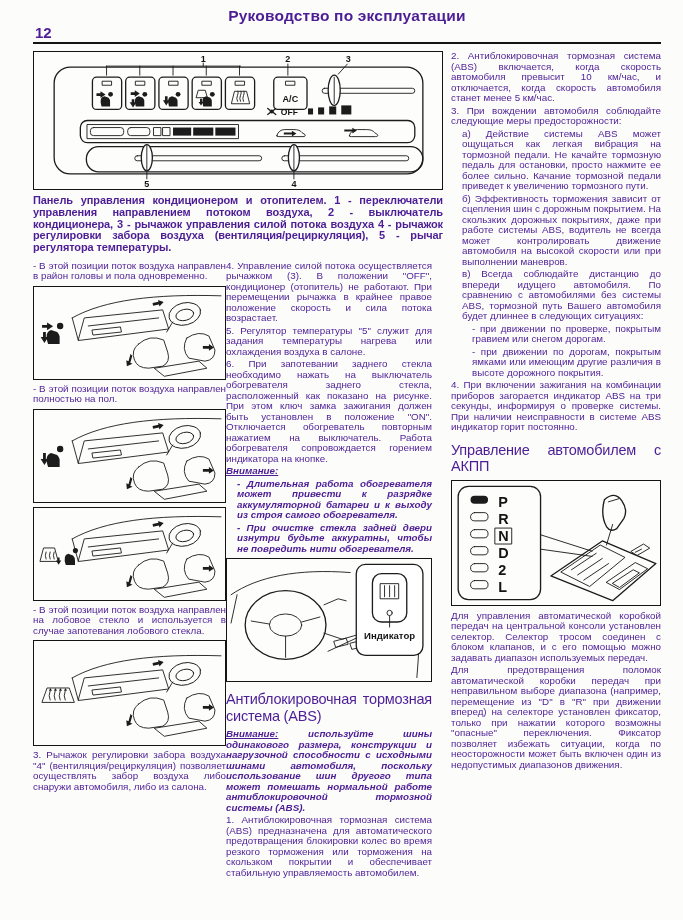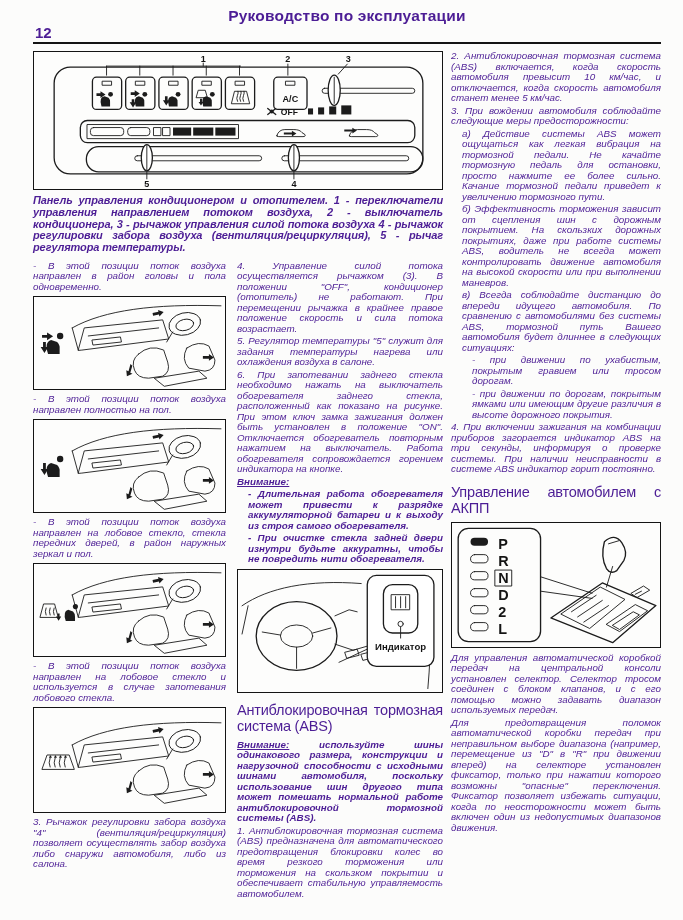--- a/index.html
+++ b/index.html
@@ -9,24 +9,24 @@
   .hdr{position:absolute;left:33px;top:16px;width:628px;border-bottom:2.5px solid #141414;
        height:26px;}
   .hdr .pnum{position:absolute;left:2px;bottom:1px;font-size:15px;font-weight:bold;}
   .hdr .ptitle{position:absolute;left:0;right:0;bottom:1px;margin:16px;text-align:center;
        font-size:15.5px;font-weight:bold;letter-spacing:.2px;}
   
   .content{position:absolute;left:33px;top:51px;width:628px;display:flex;gap:8px;}
   .left-area{width:410px;}
   .col-right{width:210px;}
   .txtcol{font-size:9.8px;line-height:10.5px;text-align:justify;}
-  .twocol{display:flex;gap:11px;}
+  .twocol{display:flex;gap:0;}
   .c-left{width:193px;}
   .c-mid{width:206px;}
-  p{margin:0 0 2px 0;font-style:italic;}
+  p{margin:0 0 2px 0;}
   .it{font-style:italic;font-weight:bold;}
   .ul{text-decoration:underline;}
   .ind{padding-left:11px;}
   .ind2{padding-left:21px;}
   h2{font-size:14.5px;line-height:16.5px;font-weight:normal;margin:9px 0 5px 0;letter-spacing:-.2px;}
   
   figure{margin:0;border:1.6px solid #141414;background:#fdfdfc;overflow:hidden;}
   .fig-panel{height:137px;margin-bottom:5px;}
   .fig-cap{font-weight:bold;font-size:11px;line-height:11.8px;text-align:justify;
            letter-spacing:-.1px;margin:0 0 7px 0;}
@@ -238,21 +238,20 @@
           <figure class="fig-dash">
             <svg width="100%" height="100%" viewBox="0 0 190 90" preserveAspectRatio="xMidYMid meet">
               <use href="#gdash"></use>
               <g transform="translate(22,46)">
                 <use href="#gperson"></use>
                 <path class="fl" d="M-13 -4 v6 h-2.4 l3.8 6 3.8 -6 h-2.4 v-6 z"></path>
               </g>
             </svg>
           </figure>
 
-          <p>- В этой позиции поток воздуха направлен на лобовое стекло, стекла передних дверей, в район наружных зеркал и пол.</p>
 
           <figure class="fig-dash">
             <svg width="100%" height="100%" viewBox="0 0 190 90" preserveAspectRatio="xMidYMid meet">
               <use href="#gdash"></use>
               <g transform="translate(16,46)">
                 <path class="lt" d="M-10 6 l3.5 -13 h11 l3.5 13 z"></path>
                 <path class="lt" d="M-4 4 q-1.5 -3.5 0 -7 M0 4 q-1.5 -3.5 0 -7 M4 4 q-1.5 -3.5 0 -7"></path>
                 <g transform="translate(22,2) scale(.8)">
                     <use href="#gperson"></use>
                   </g>
@@ -317,21 +316,21 @@
         </div>
       </div>
     </div>
 
     <div class="col-right txtcol">
       <p>2. Антиблокировочная тормозная система (ABS) включается, когда скорость автомобиля превысит 10 км/час, и отключается, когда скорость автомобиля станет менее 5 км/час.</p>
       <p>3. При вождении автомобиля соблюдайте следующие меры предосторожности:</p>
       <p class="ind">а) Действие системы ABS может ощущаться как легкая вибрация на тормозной педали. Не качайте тормозную педаль для остановки, просто нажмите ее более сильно. Качание тормозной педали приведет к увеличению тормозного пути.</p>
       <p class="ind">б) Эффективность торможения зависит от сцепления шин с дорожным покрытием. На скользких дорожных покрытиях, даже при работе системы ABS, водитель не всегда может контролировать движение автомобиля на высокой скорости или при выполнении маневров.</p>
       <p class="ind">в) Всегда соблюдайте дистанцию до впереди идущего автомобиля. По сравнению с автомобилями без системы ABS, тормозной путь Вашего автомобиля будет длиннее в следующих ситуациях:</p>
-      <p class="ind2">- при движении по ухабистым, покрытым гравием или тросом дорогам.</p>
+      <p class="ind2">- при движении по проверке, покрытым гравием или снегом дорогам.</p>
       <p class="ind2">- при движении по дорогам, покрытым ямками или имеющим другие различия в высоте дорожного покрытия.</p>
       <p>4. При включении зажигания на комбинации приборов загорается индикатор ABS на три секунды, информируя о проверке системы. При наличии неисправности в системе ABS индикатор горит постоянно.</p>
 
       <h2>Управление автомобилем с АКПП</h2>
 
       <figure class="fig-gear">
         <svg width="100%" height="100%" viewBox="0 0 202 120" preserveAspectRatio="xMidYMid meet">
           <g>
             <rect class="ln" x="6" y="5" width="80" height="110" rx="10"></rect>
             <rect class="fl" x="18" y="14" width="17" height="8" rx="4"></rect>

